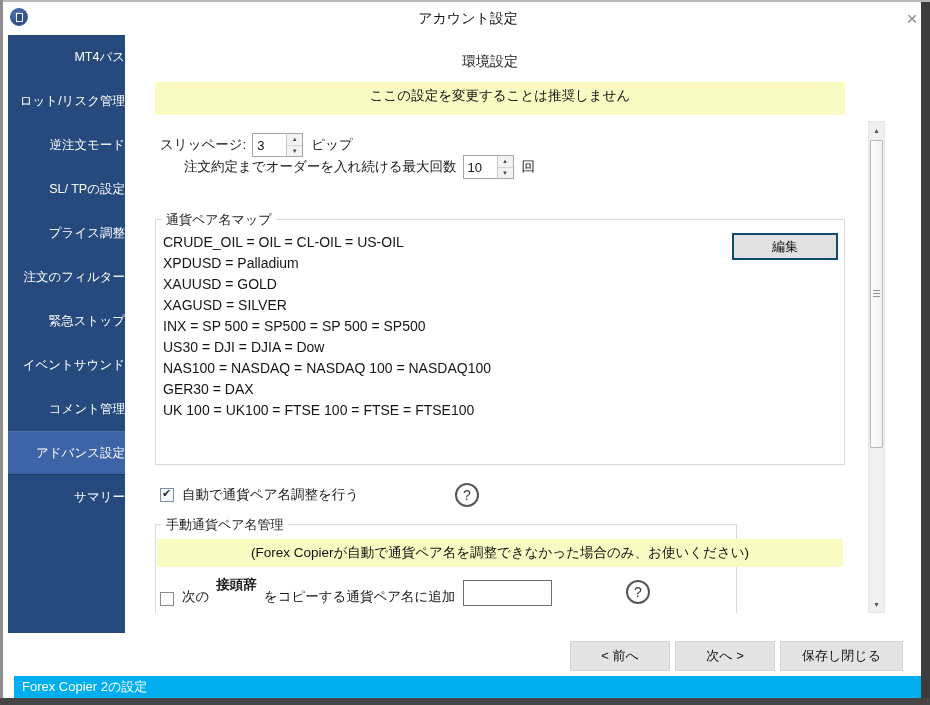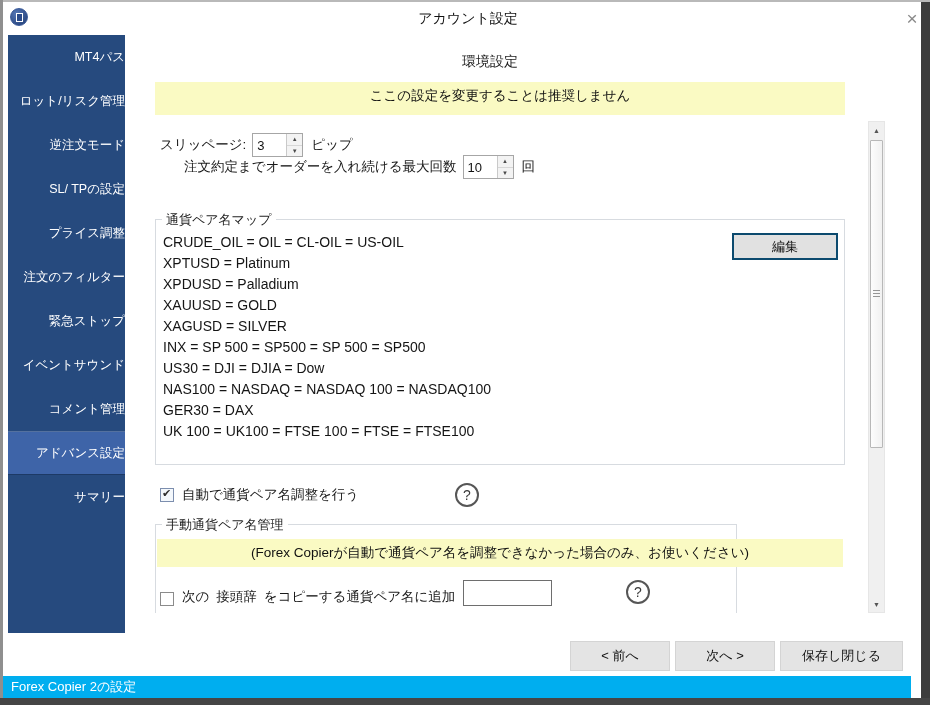--- a/index.html
+++ b/index.html
@@ -67,21 +67,21 @@
   .chk-row1 { position:absolute; left:160px; top:482px; height:25px; display:flex; align-items:center; font-size:13.5px; }
   .chk-row1 .cb { margin-right:8px; }
 
   .help { display:inline-flex; width:24px; height:24px; border:2px solid #565656; border-radius:50%;
           align-items:center; justify-content:center; font-size:14px; color:#3a3a3a; cursor:pointer; }
   .help1 { position:absolute; left:455px; top:483px; }
   .help2 { position:absolute; left:626px; top:580px; }
 
   .chk-row2 { position:absolute; left:160px; top:578px; height:28px; display:flex; align-items:flex-end; font-size:13.5px; }
   .chk-row2 .cb { margin-right:8px; }
-  .bold-word { font-weight:normal; margin:0 7px; }
+  .bold-word { font-weight:bold; margin:12px 7px; }
   .after-word { margin-right:8px; }
   .prefix-input { width:89px; height:26px; border:1px solid #6e6e6e; background:#fff; outline:none;
                   font-size:13px; font-family:inherit; padding:0 4px; }
 
   
   .vscroll { position:absolute; left:868px; top:121px; width:17px; height:492px; background:#f0f0f0;
              border:1px solid #e6e6e6; }
   .vs-btn { position:absolute; left:0; width:15px; height:16px; display:flex; align-items:center;
             justify-content:center; font-size:7px; color:#555; background:#f0f0f0; cursor:pointer; }
   .vs-up { top:0; }
@@ -92,21 +92,21 @@
   .vs-grip { position:absolute; left:2px; top:50%; margin-top:-4px; width:7px; height:7px;
              background:repeating-linear-gradient(to bottom,#969696 0,#969696 1px,transparent 1px,transparent 3px); }
 
   
   .footer-btn { position:absolute; top:641px; height:30px; background:#e4e4e4; border:1px solid #d4d4d4;
                 font-size:13px; font-family:inherit; color:#111; cursor:pointer; }
   .btn-prev { left:570px; width:100px; }
   .btn-next { left:675px; width:100px; }
   .btn-save { left:780px; width:123px; }
 
-  .statusbar { position:absolute; left:3px; top:676px; width:908px; height:22px; background:#00aeef;
+  .statusbar { position:absolute; left:14px; top:676px; width:908px; height:22px; background:#00aeef;
                color:#fff; font-size:13px; line-height:22px; padding-left:8px; }
 </style>
 </head>
 <body>
 
 <div id="window">
 
   <div class="titlebar">
     <div class="app-icon">
         <span></span>
@@ -154,21 +154,20 @@
         <div>▼</div>
       </span>
     </span>
     <span class="unit">回</span>
   </div>
 
   <div class="groupbox gb1">
     <span class="gb-label">通貨ペア名マップ</span>
     <div class="pair-list">
       <div>CRUDE_OIL = OIL = CL-OIL = US-OIL</div>
-      <div>XPTUSD = Platinum</div>
       <div>XPDUSD = Palladium</div>
       <div>XAUUSD = GOLD</div>
       <div>XAGUSD = SILVER</div>
       <div>INX = SP 500 = SP500 = SP 500 = SP500</div>
       <div>US30 = DJI = DJIA = Dow</div>
       <div>NAS100 = NASDAQ = NASDAQ 100 = NASDAQ100</div>
       <div>GER30 = DAX</div>
       <div>UK 100 = UK100 = FTSE 100 = FTSE = FTSE100</div>
     </div>
     <button class="edit-btn">編集</button>

